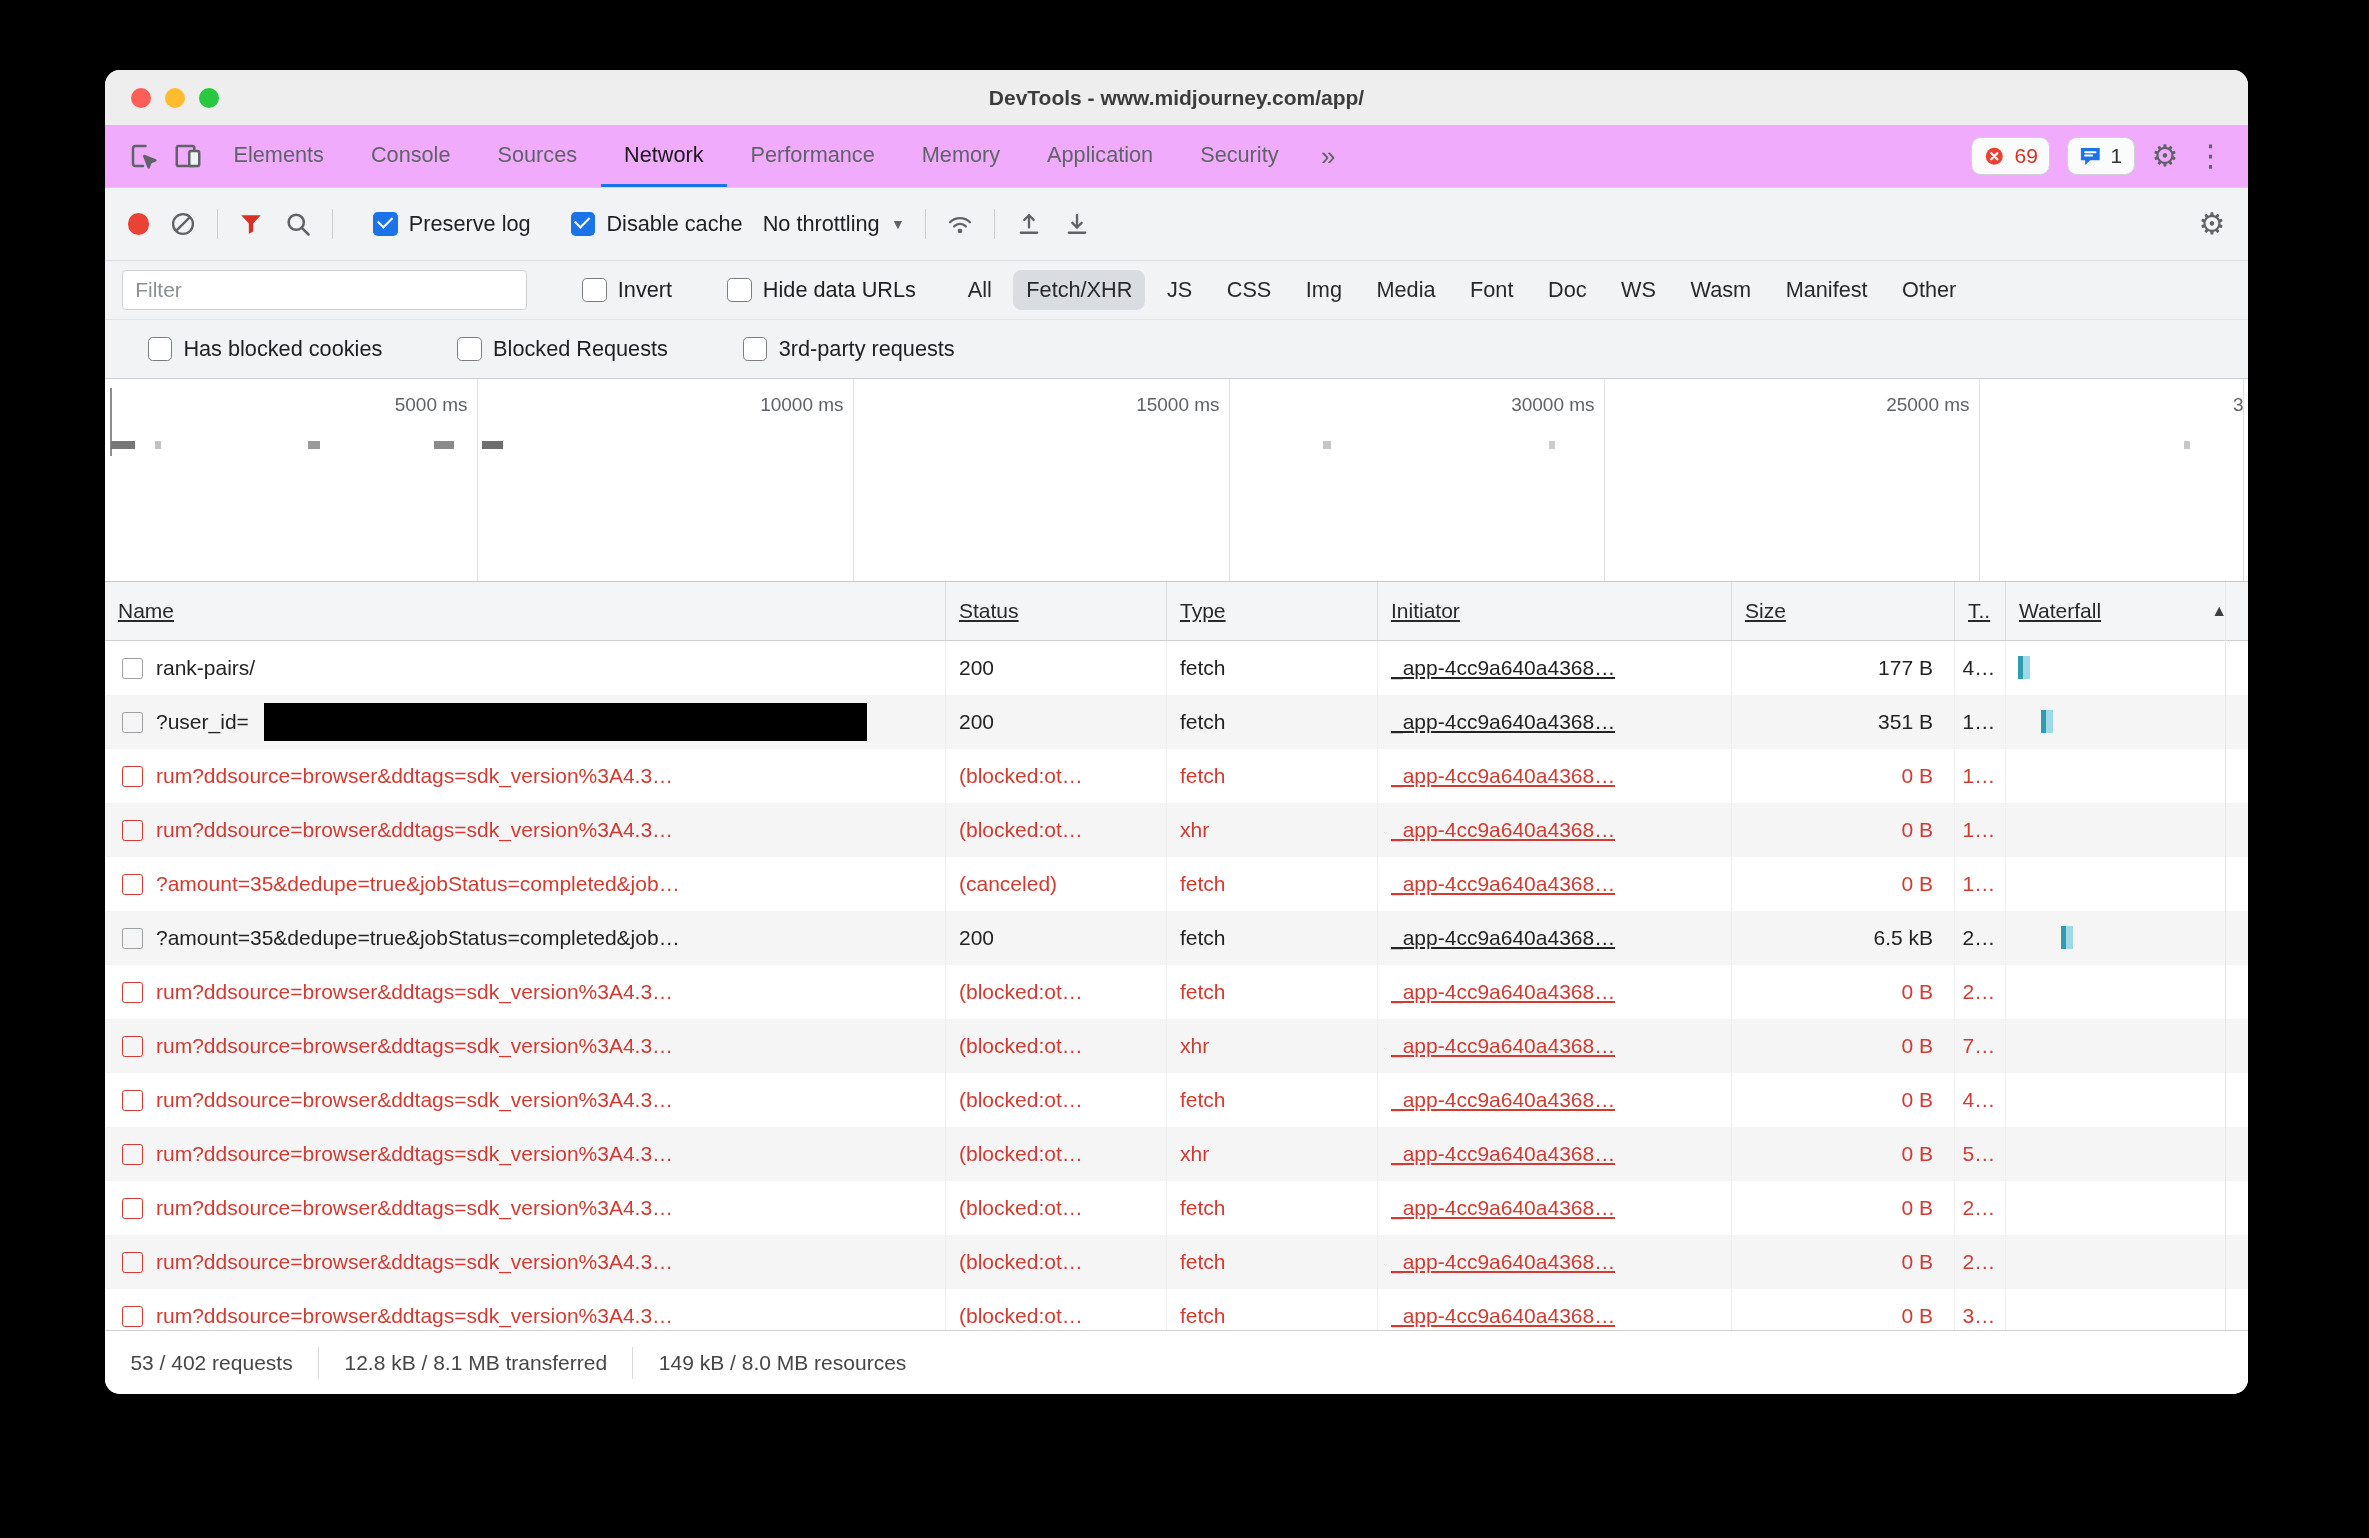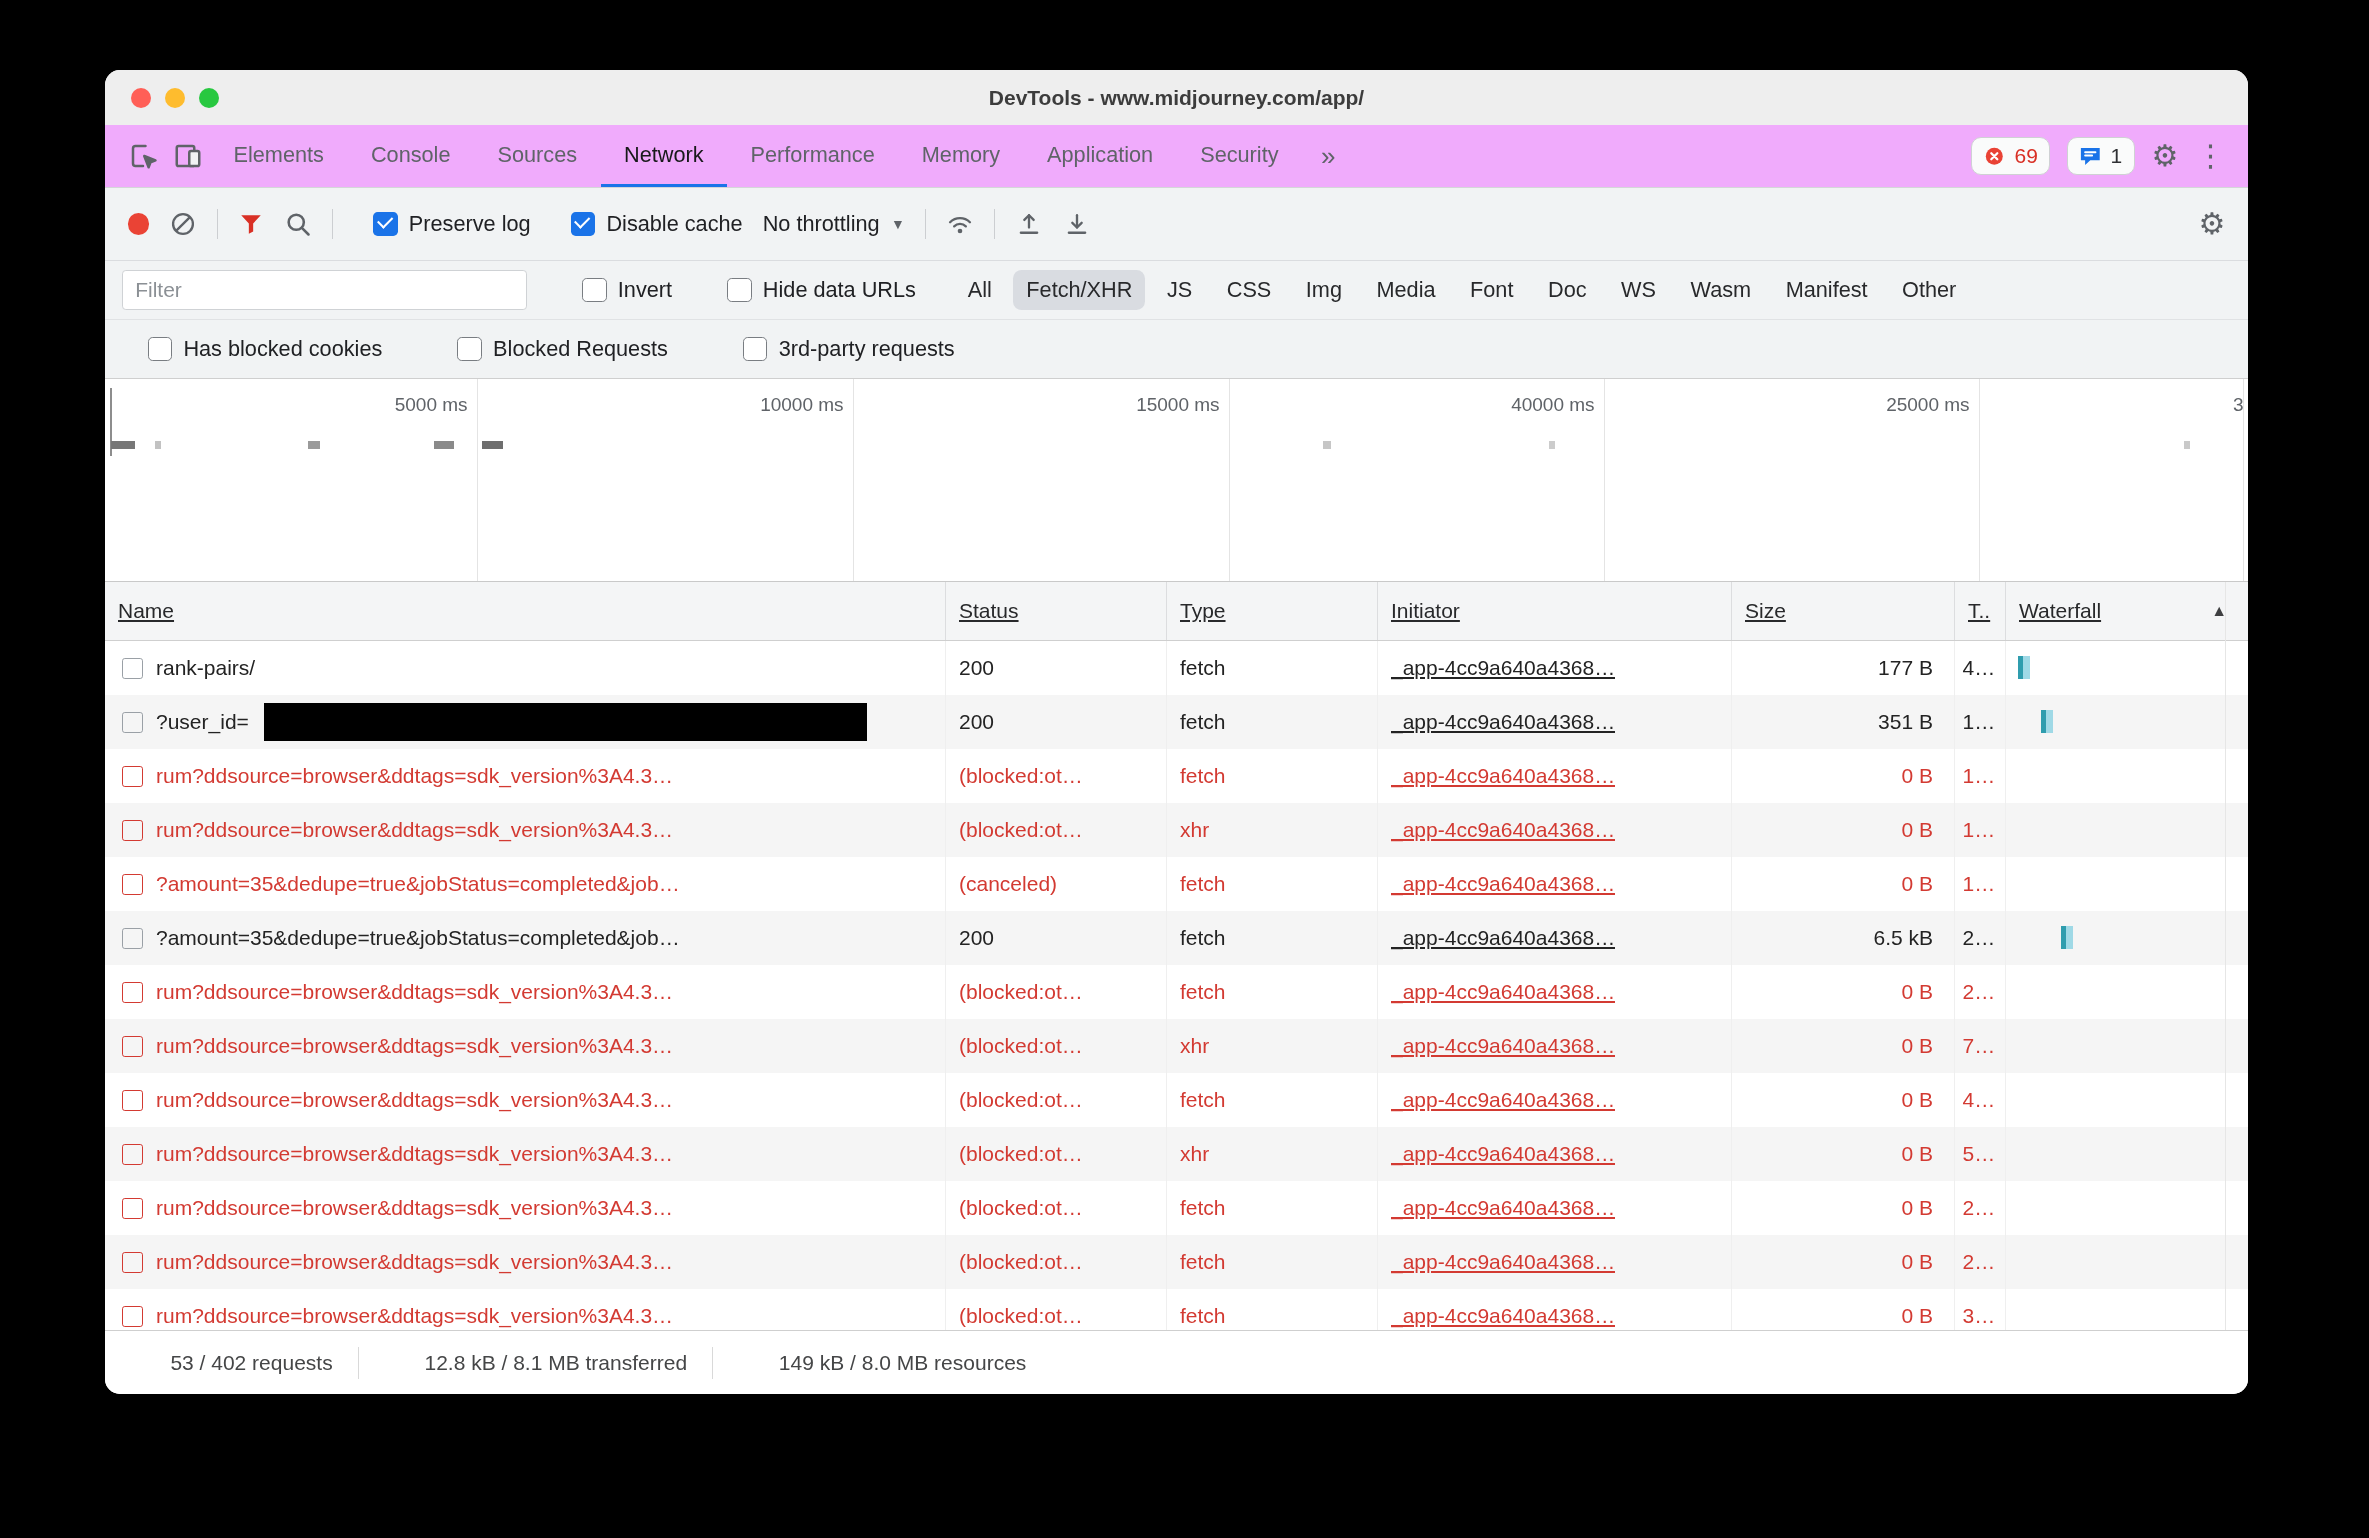--- a/index.html
+++ b/index.html
@@ -85,21 +85,21 @@
   .row.blocked{color:#d33a32;}
   .row.blocked .rowbox{border-color:#d33a32;}
   .nametext{overflow:hidden;text-overflow:ellipsis;}
   .initlink{text-decoration:underline;overflow:hidden;text-overflow:ellipsis;color:inherit;}
   .redact{display:inline-block;width:603px;height:38px;background:#000;margin-left:1.9px;flex:0 0 auto;}
   .wfbar{position:absolute;top:15px;height:22.6px;display:flex;}
   .wf1{width:4.7px;background:#2f9dae;}
   .wf2{width:7.5px;background:#9fd9e6;}
   
   .statusbar{height:63px;border-top:0.9px solid #cfcfcf;display:flex;align-items:center;font-size:21px;color:#454647;background:#fff;flex:0 0 auto;}
-  .sb-item{padding:0 25.4px;border-right:0.9px solid #d9d9d9;height:32px;display:flex;align-items:center;white-space:nowrap;margin-left:40px;}
+  .sb-item{padding:0 25.4px;border-right:0.9px solid #d9d9d9;height:32px;display:flex;align-items:center;white-space:nowrap;}
   .sb-item:last-child{border-right:none;}
   svg{display:block;}
 </style>
 </head>
 <body>
 
 <div class="window">
 
   <div class="titlebar">
     <div class="lights">
@@ -256,21 +256,21 @@
     <div class="starttick"></div>
     <div class="grid" style="left:372px"></div>
     <div class="grid" style="left:748px"></div>
     <div class="grid" style="left:1124px"></div>
     <div class="grid" style="left:1499px"></div>
     <div class="grid" style="left:1874px"></div>
     <div class="grid" style="left:2138px"></div>
     <span class="tlabel" style="left:372px">5000 ms</span>
     <span class="tlabel" style="left:748px">10000 ms</span>
     <span class="tlabel" style="left:1124px">15000 ms</span>
-    <span class="tlabel" style="left:1499px">40000 ms</span>
+    <span class="tlabel" style="left:1499px">30000 ms</span>
     <span class="tlabel" style="left:1874px">25000 ms</span>
     <span class="tlabel noflip" style="left:2128px">3</span>
     <div class="mark" style="left:5.6px;width:24.5px;background:#777"></div>
     <div class="mark" style="left:50px;width:5.6px;background:#c2c2c2"></div>
     <div class="mark" style="left:203px;width:12.2px;background:#9a9a9a"></div>
     <div class="mark" style="left:329px;width:20px;background:#8a8a8a"></div>
     <div class="mark" style="left:377px;width:21px;background:#6e6e6e"></div>
     <div class="mark" style="left:1218px;width:7.5px;background:#c6c6c6"></div>
     <div class="mark" style="left:1444px;width:5.6px;background:#cccccc"></div>
     <div class="mark" style="left:2079px;width:5.6px;background:#c9c9c9"></div>

